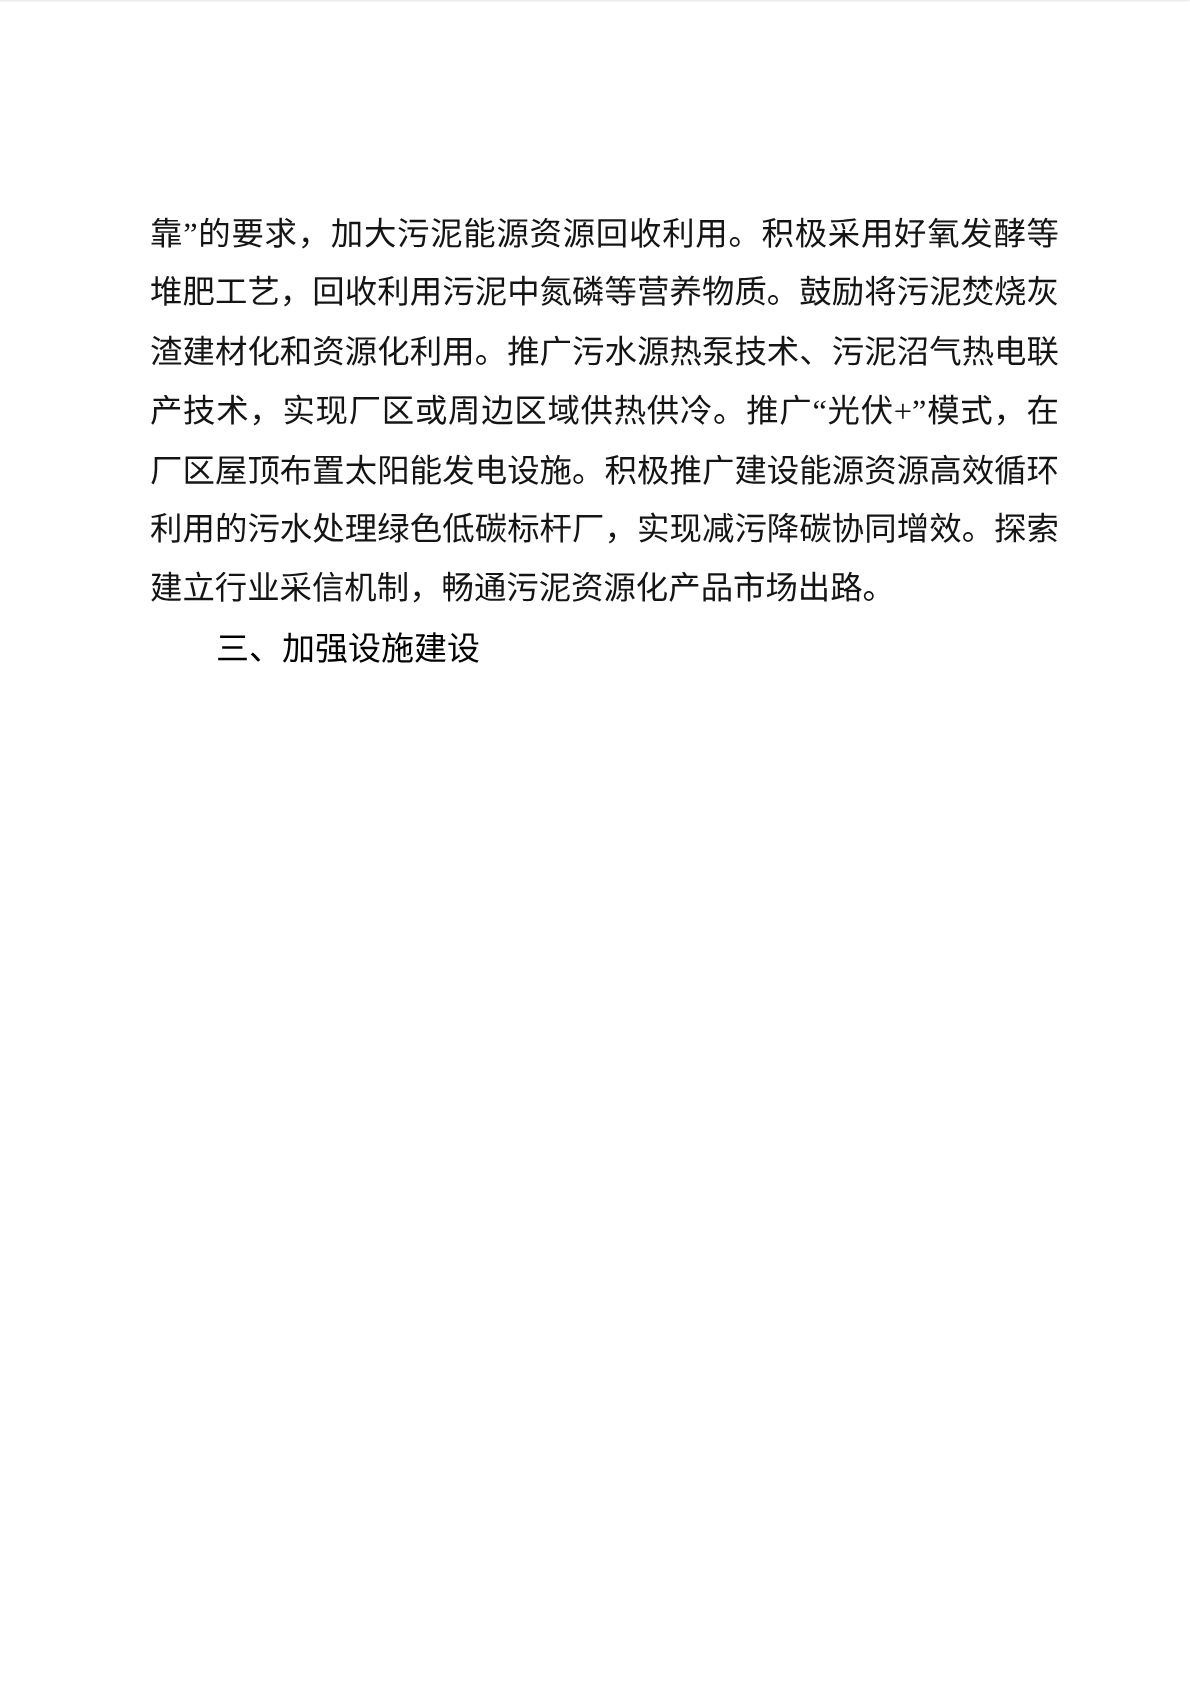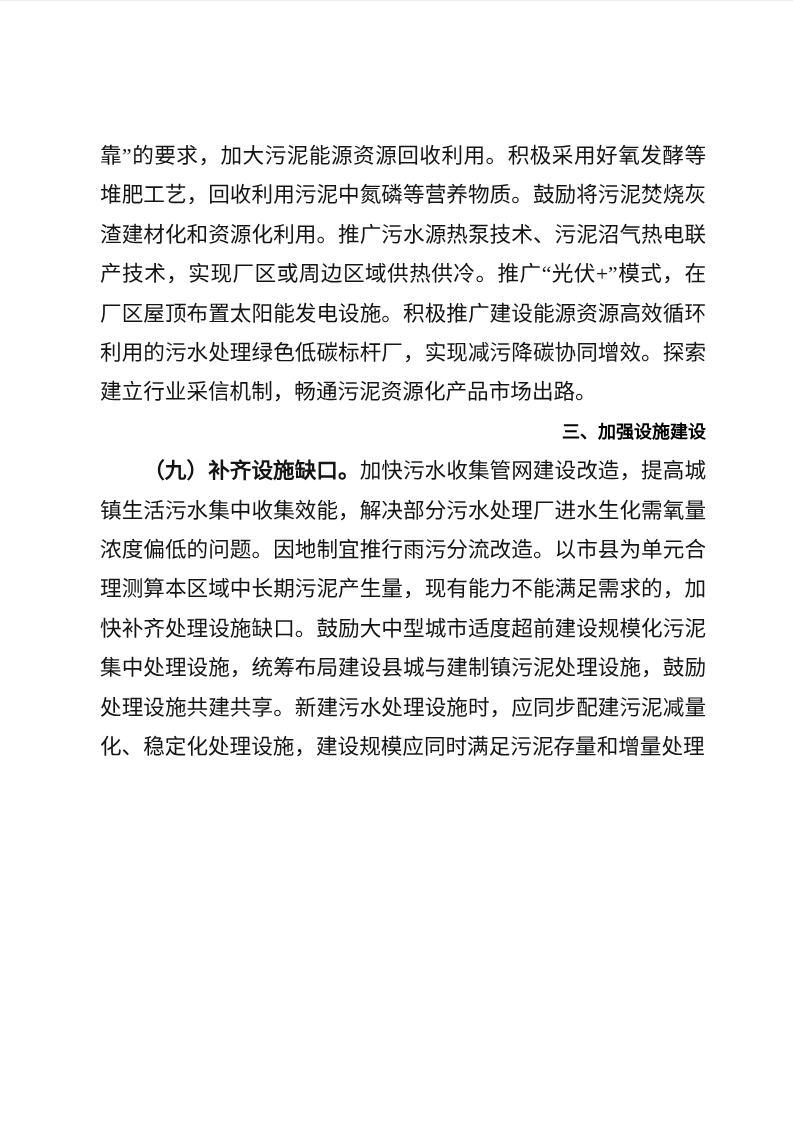--- a/index.html
+++ b/index.html
@@ -33,38 +33,37 @@
   .para {
     margin: 0;
     text-indent: 2em;
   }
   .para.no-indent {
     text-indent: 0;
   }
   .section-heading {
     margin: 0;
     font-family: "Liberation Sans", "DejaVu Sans", sans-serif;
-    font-weight: 700;
-    font-size: 18px;
+    font-weight: 400;
+    font-size: 22px;
     line-height: 39.4px;
     text-indent: 2em;
-    text-align: right;
+    text-align: left;
     color: #000000;
   }
   .para-lead {
     font-weight: 700;
   }
 </style>
 </head>
 <body>
 
 <div class="page">
   <div class="textblock">
 
     <p class="para no-indent">靠”的要求，加大污泥能源资源回收利用。积极采用好氧发酵等堆肥工艺，回收利用污泥中氮磷等营养物质。鼓励将污泥焚烧灰渣建材化和资源化利用。推广污水源热泵技术、污泥沼气热电联产技术，实现厂区或周边区域供热供冷。推广“光伏+”模式，在厂区屋顶布置太阳能发电设施。积极推广建设能源资源高效循环利用的污水处理绿色低碳标杆厂，实现减污降碳协同增效。探索建立行业采信机制，畅通污泥资源化产品市场出路。</p>
 
     <h2 class="section-heading">三、加强设施建设</h2>
 
 
-    <p class="para"><span class="para-lead">（九）补齐设施缺口。</span><span>加快污水收集管网建设改造，提高城镇生活污水集中收集效能，解决部分污水处理厂进水生化需氧量浓度偏低的问题。因地制宜推行雨污分流改造。以市县为单元合理测算本区域中长期污泥产生量，现有能力不能满足需求的，加快补齐处理设施缺口。鼓励大中型城市适度超前建设规模化污泥集中处理设施，统筹布局建设县城与建制镇污泥处理设施，鼓励处理设施共建共享。新建污水处理设施时，应同步配建污泥减量化、稳定化处理设施，建设规模应同时满足污泥存量和增量处理</span></p>
 
   </div>
 </div>
 
 </body></html>

